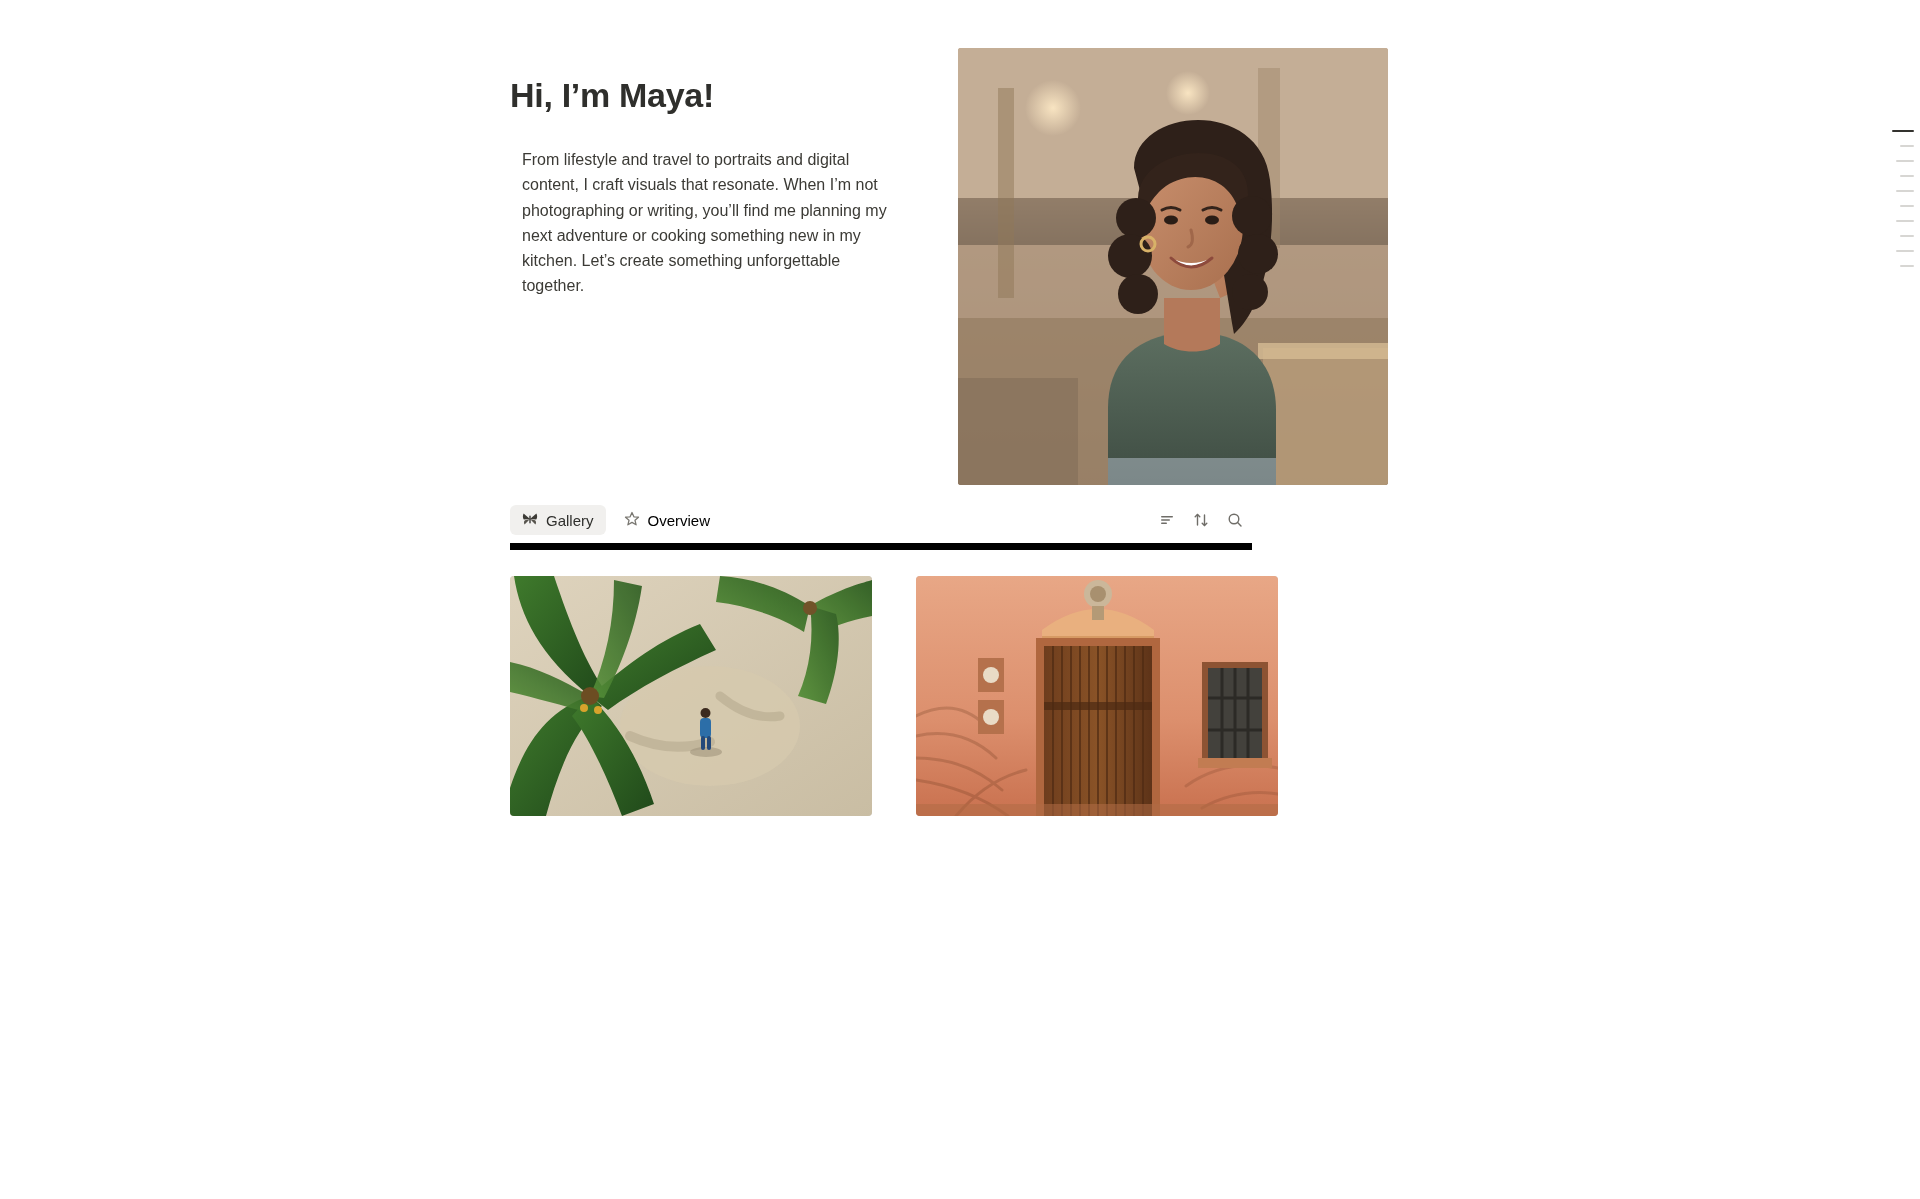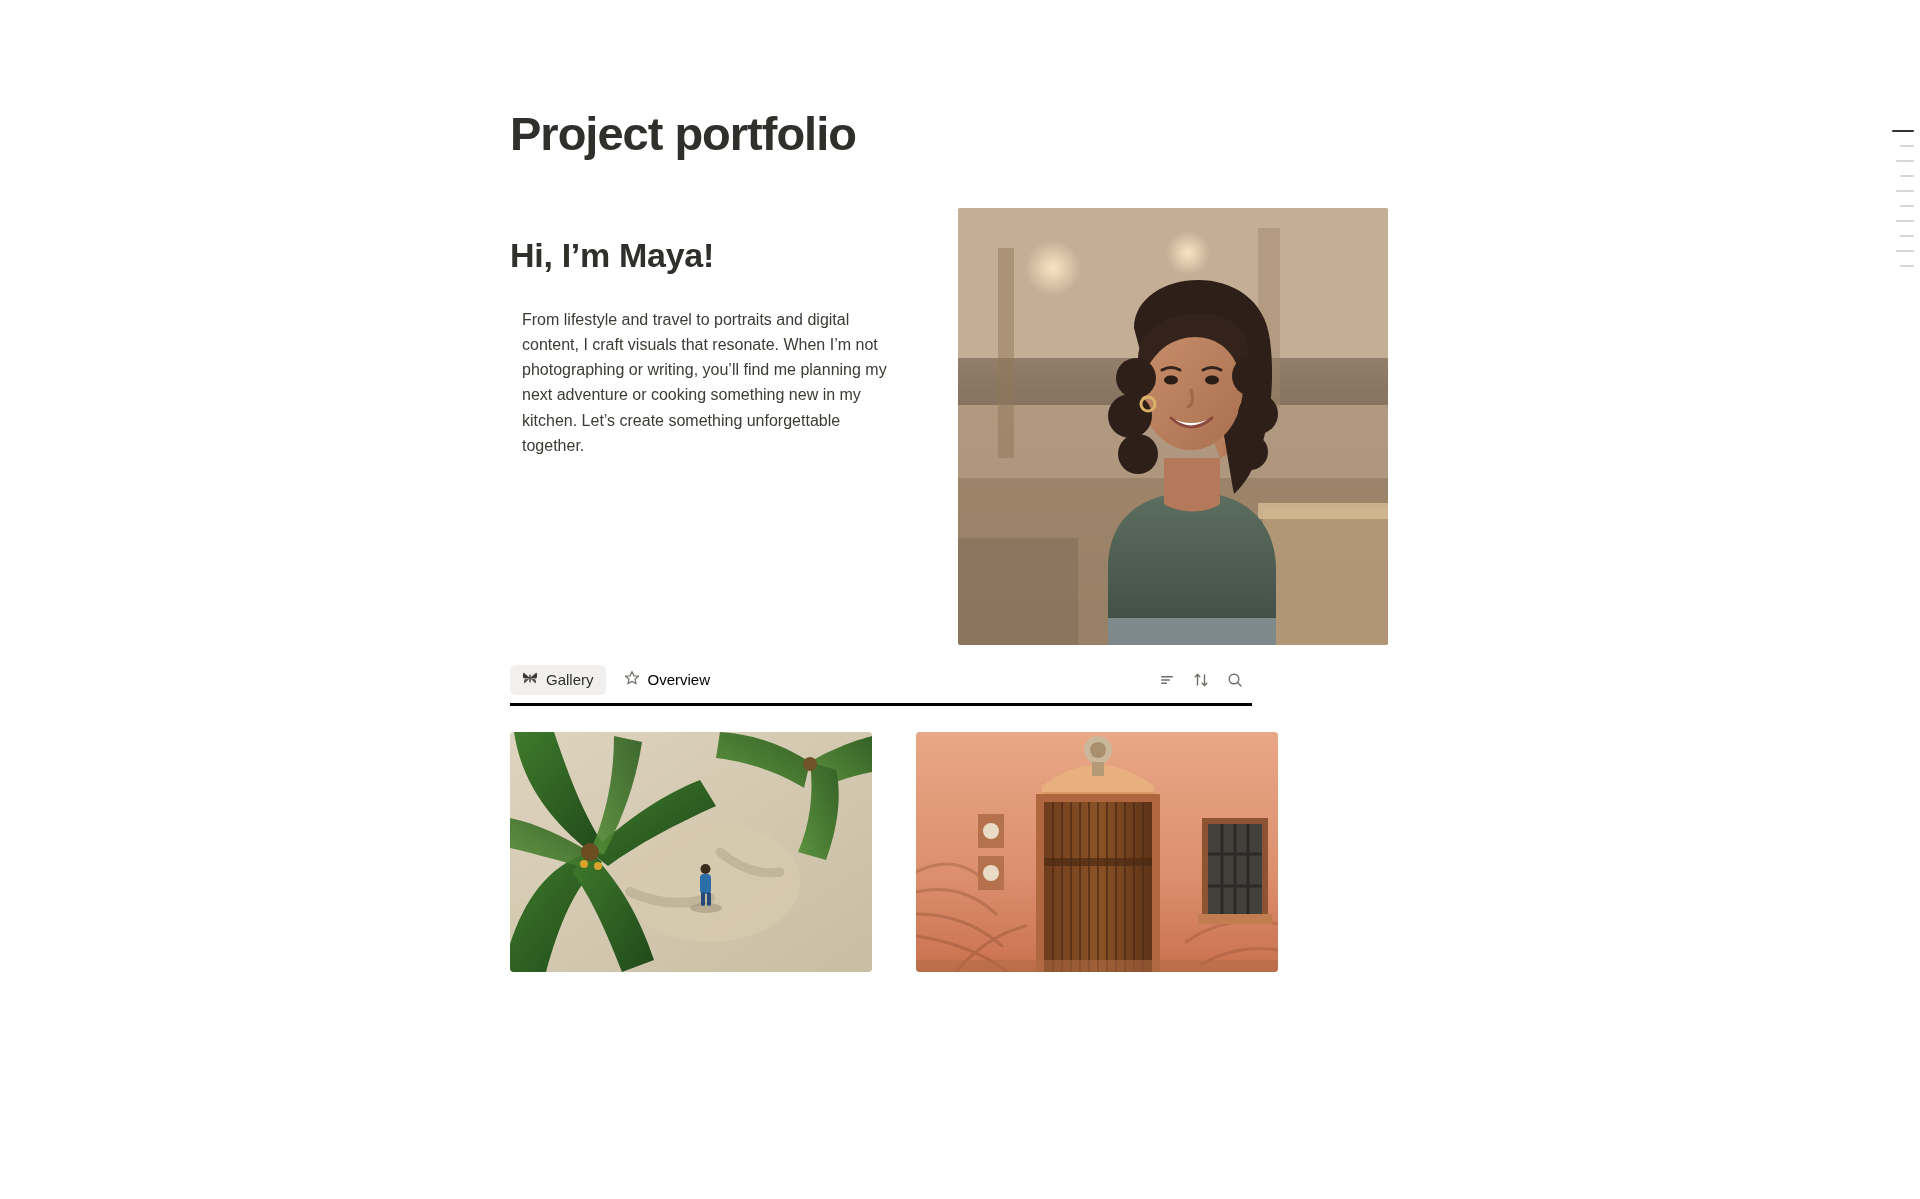--- a/index.html
+++ b/index.html
@@ -84,21 +84,21 @@
     margin: 0;
     padding-top: 160px;
     letter-spacing: -0.4px;
   }
   .view-bar {
     display: flex;
     align-items: center;
     justify-content: space-between;
     margin-top: 18px;
     height: 34px;
-    border-bottom: 3px solid #000000;
+    border-bottom: 7px solid #000000;
     padding-bottom: 6px;
     width: 742px;
   }
   .view-tabs {
     display: flex;
     align-items: center;
     gap: 6px;
   }
   .view-tab {
     display: flex;
@@ -167,21 +167,20 @@
   .scroll-marks i.sm { width: 14px; }
   .scroll-marks i.md { width: 18px; }
 </style>
 </head>
 <body>
 
 <div class="page">
 
   <div class="content">
 
-    <h1 class="page-title">Project portfolio</h1>
 
     <div class="intro">
       <div class="intro-text">
         <h2 class="greeting">Hi, I’m Maya!</h2>
         <p class="bio">From lifestyle and travel to portraits and digital content, I craft visuals that resonate. When I’m not photographing or writing, you’ll find me planning my next adventure or cooking something new in my kitchen. Let’s create something unforgettable together.</p>
       </div>
 
       <div class="portrait">
         <svg viewBox="0 0 430 437" preserveAspectRatio="xMidYMid slice" aria-hidden="true">
           <defs>

